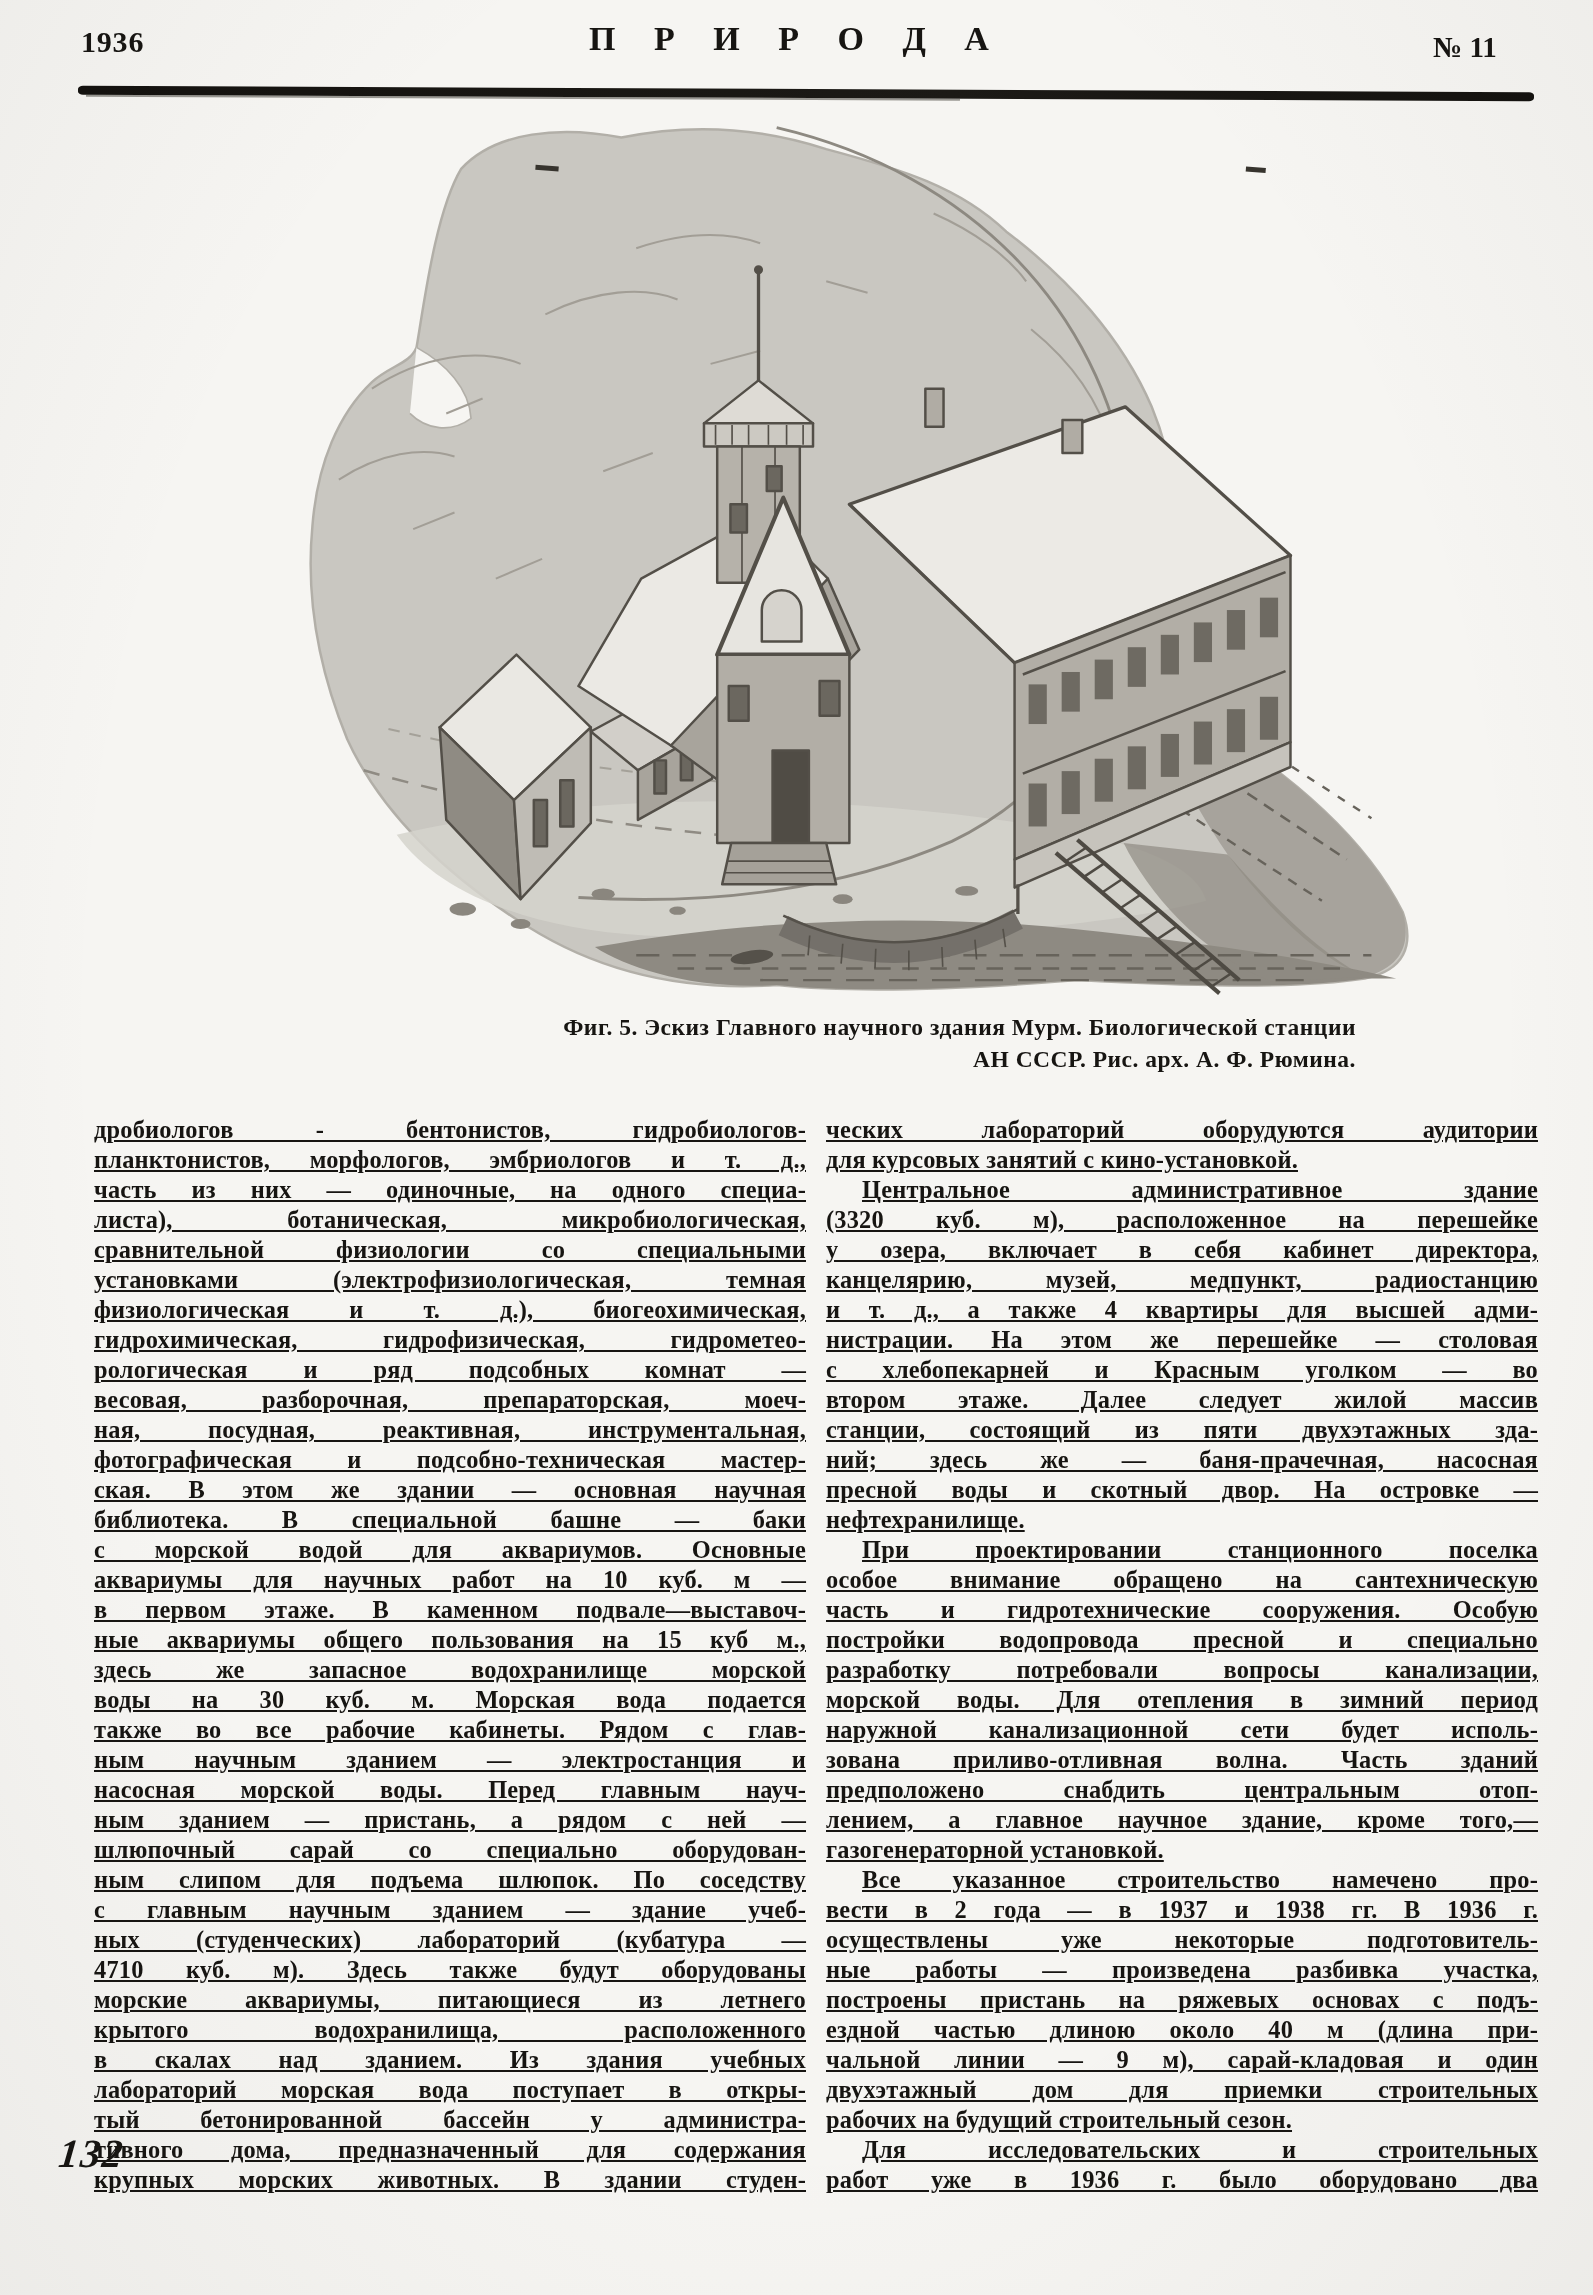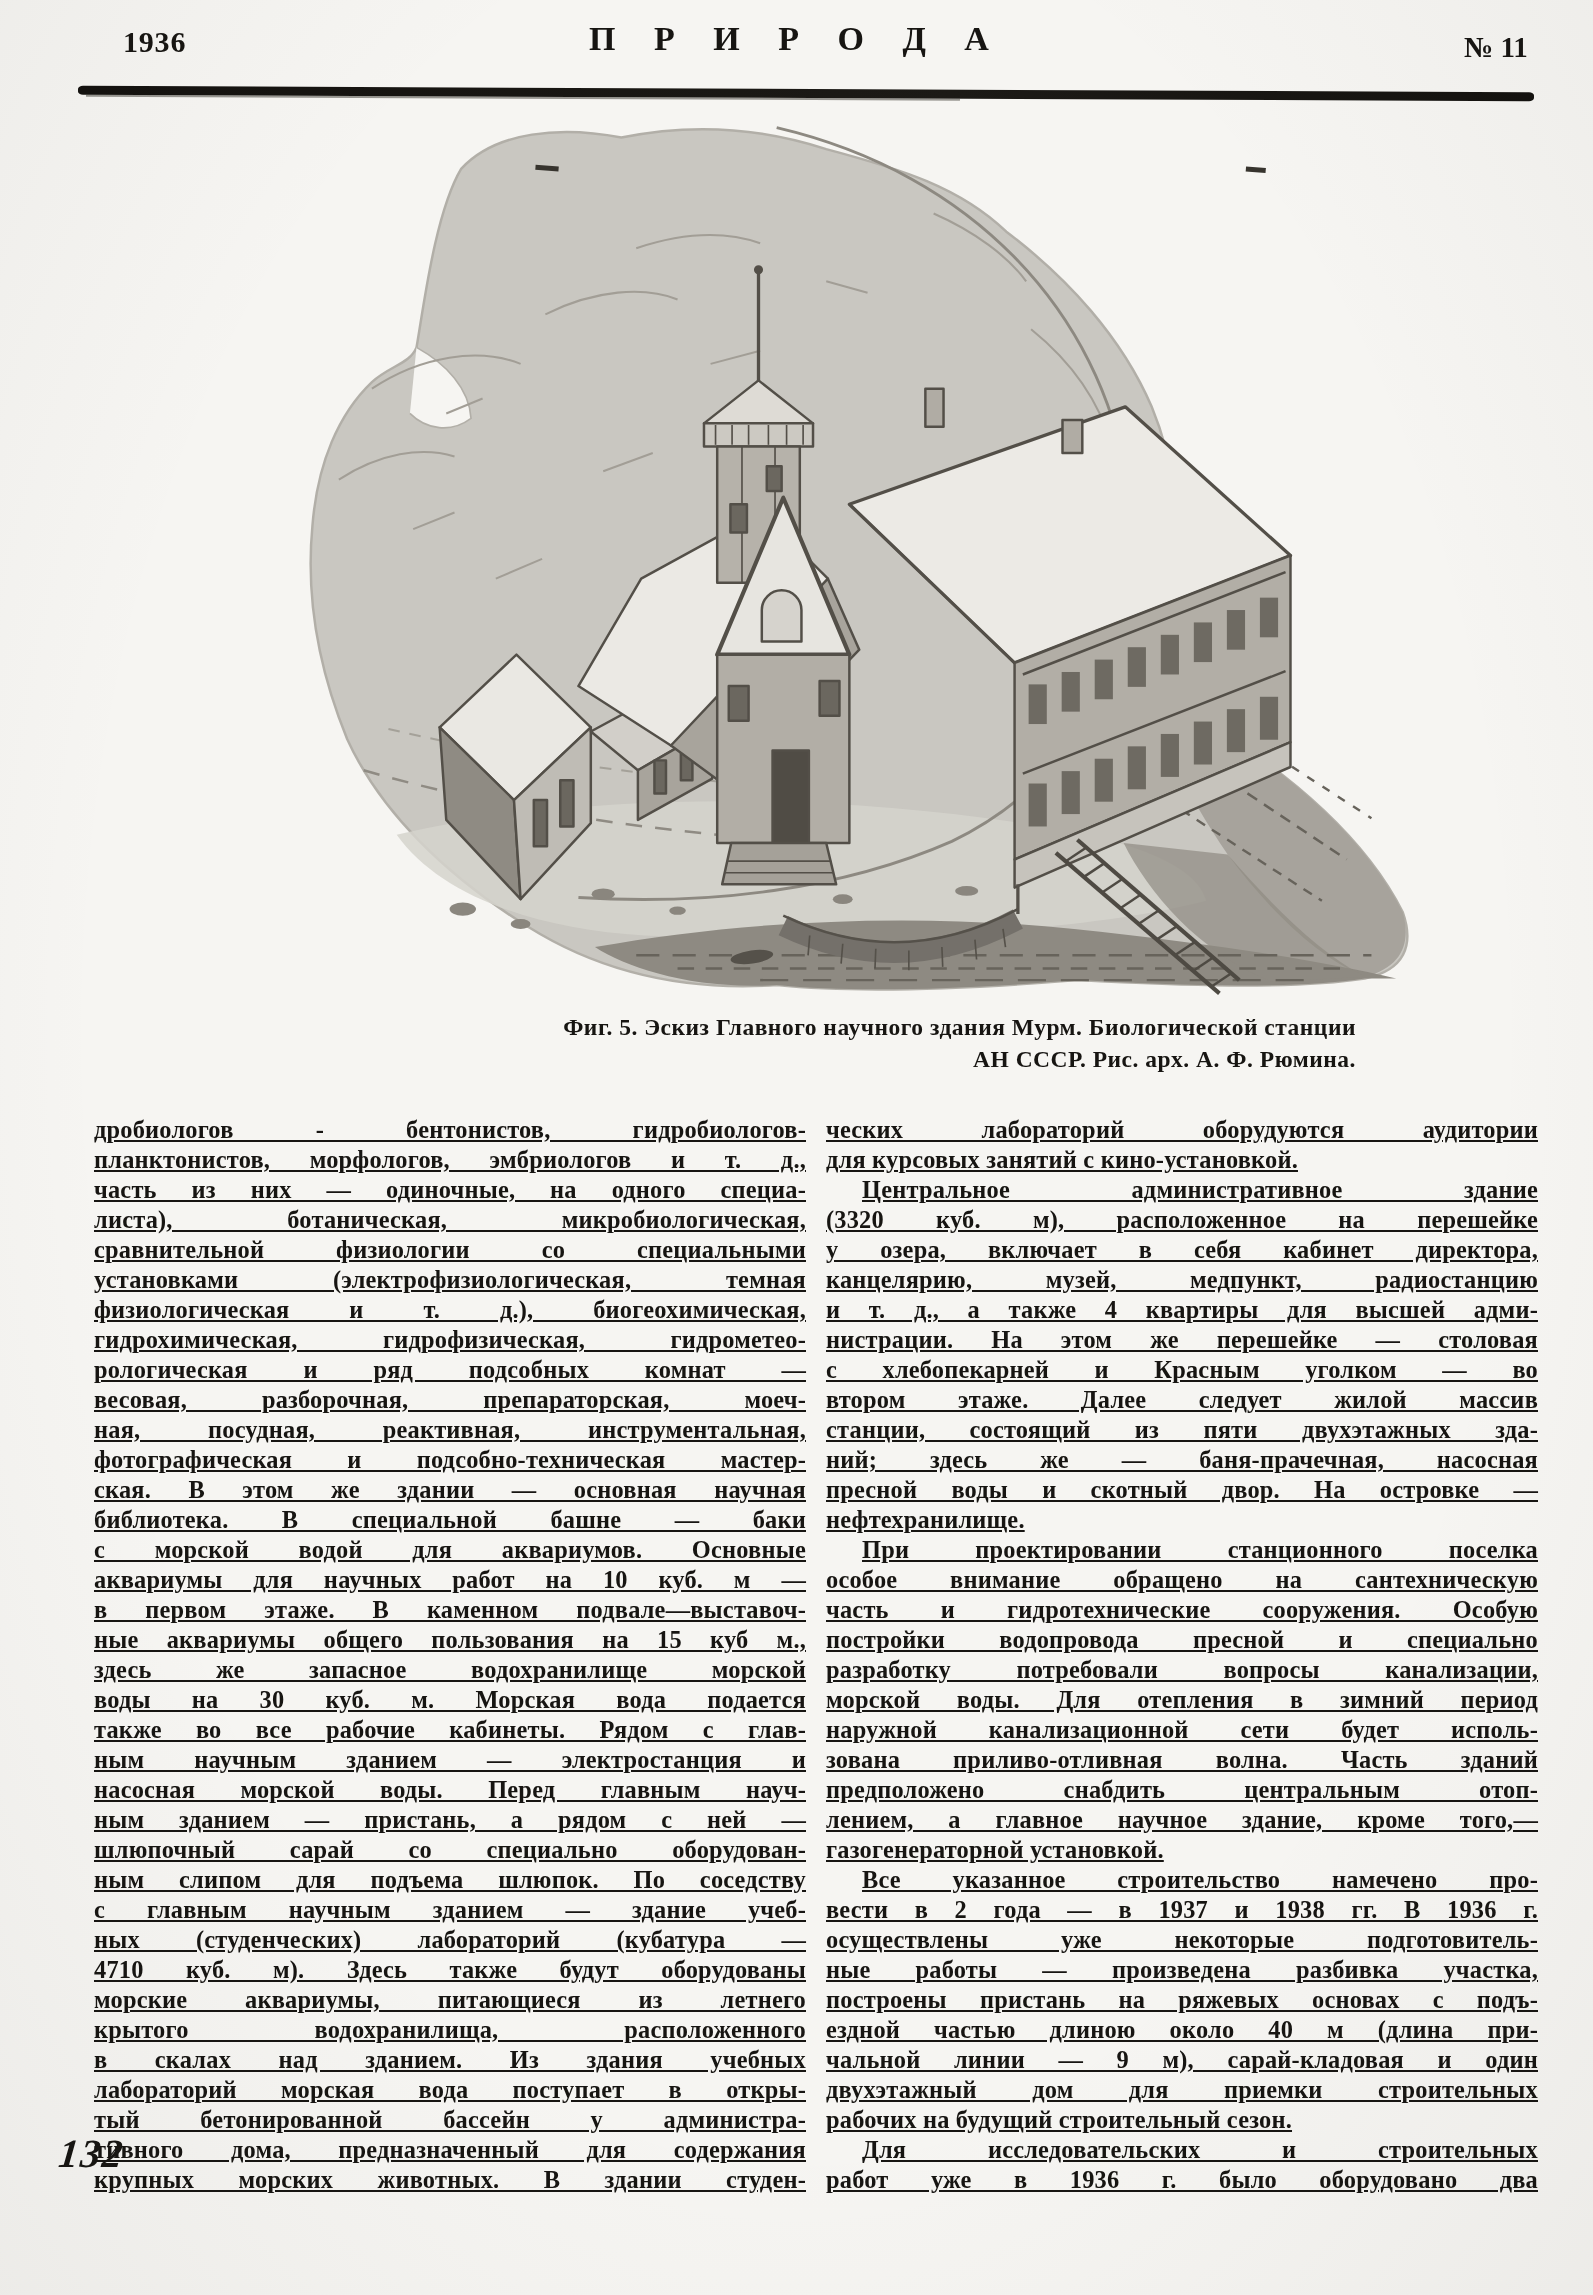--- a/index.html
+++ b/index.html
@@ -5,24 +5,24 @@
   html,body{margin:0;padding:0;}
   body{
     width:1593px;height:2295px;position:relative;overflow:hidden;
     background:#f6f5f2;
     font-family:"Liberation Serif", serif;
     color:#171512;
   }
   .vignette{position:absolute;inset:0;pointer-events:none;
     background:radial-gradient(ellipse at 50% 45%, rgba(0,0,0,0) 62%, rgba(60,58,52,.05) 100%);}
   
-  .hdr-year{position:absolute;left:81px;top:25px;font-size:30px;font-weight:700;letter-spacing:0.8px;margin-left:42px;}
+  .hdr-year{position:absolute;left:81px;top:25px;font-size:30px;font-weight:700;letter-spacing:0.8px;}
   .hdr-title{position:absolute;left:0;right:0;top:20px;text-align:center;
     font-size:34px;font-weight:700;letter-spacing:15px;}
-  .hdr-issue{position:absolute;left:1433px;top:31px;font-size:29px;font-weight:700;margin-left:31px;}
+  .hdr-issue{position:absolute;left:1433px;top:31px;font-size:29px;font-weight:700;}
   .hdr-rule{position:absolute;left:78px;top:89px;width:1456px;height:9px;
     background:linear-gradient(90deg,#14120f 0%,#1c1a16 60%,#14120f 100%);
     border-radius:5px/3.3px;transform:rotate(0.25deg);}
   .hdr-rule:after{content:"";position:absolute;left:8.3px;top:9px;width:60%;height:1.7px;background:#3a372f;opacity:.5;}
   
   .figure-wrap{position:absolute;left:248px;top:116px;width:1173px;height:884px;}
   .caption{position:absolute;left:240px;top:1011px;width:1116px;text-align:right;
     font-size:23.5px;line-height:32px;font-weight:700;letter-spacing:0.5px;}
   
   .col{position:absolute;top:1115px;width:712px;font-size:24.4px;line-height:30px;font-weight:700;letter-spacing:0.2px;text-decoration:underline;}

